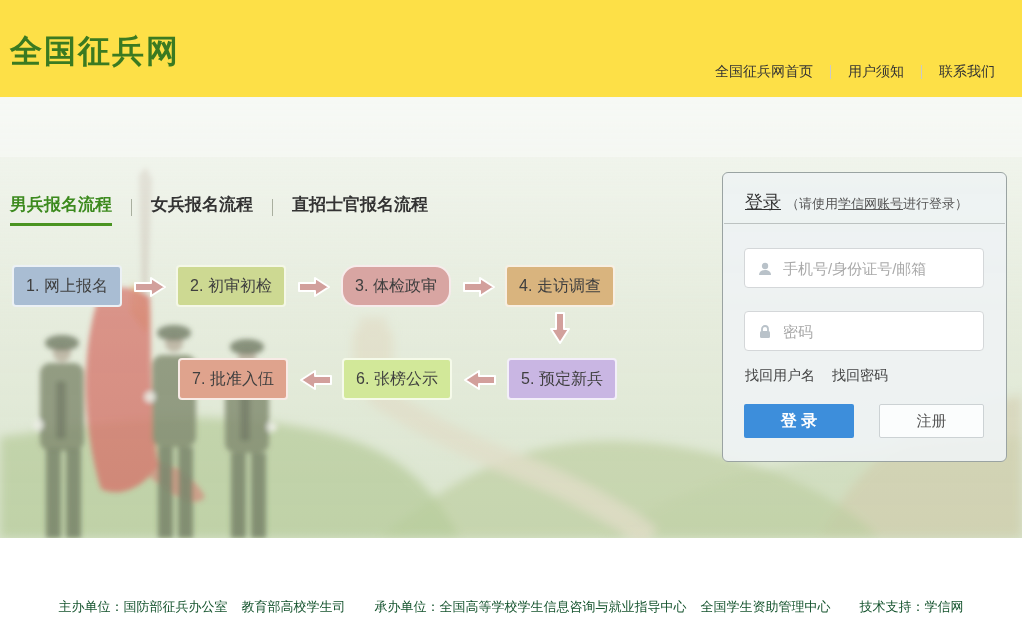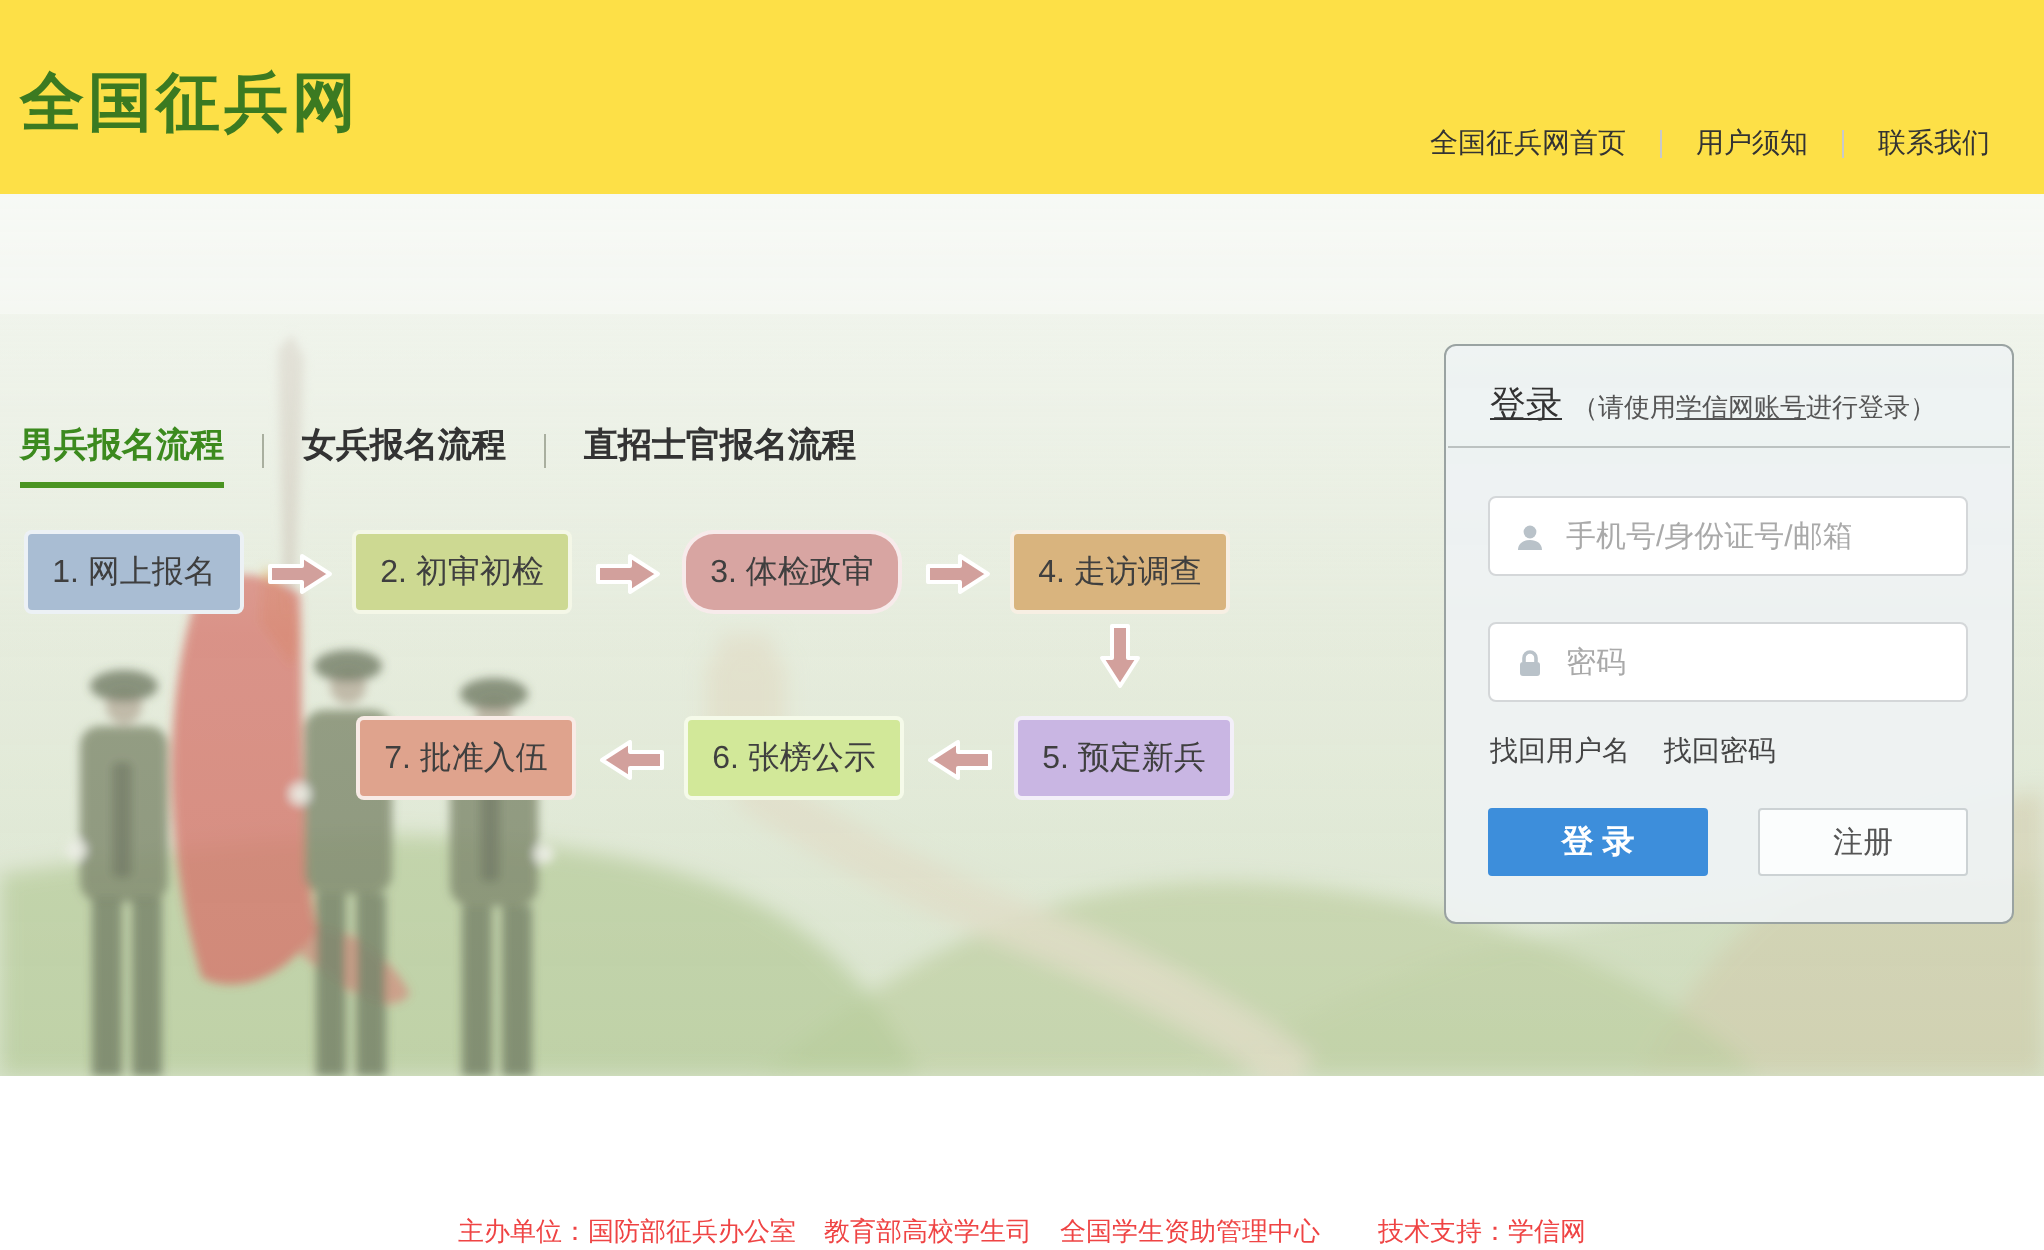--- a/index.html
+++ b/index.html
@@ -24,21 +24,21 @@
 
   
   .hero { position:relative; width:1022px; height:441px; overflow:hidden; }
   .hero-bg { position:absolute; inset:0; }
 
   
   .tab-bar { position:absolute; left:10px; top:96px; display:flex; align-items:flex-end; }
   .tab {
     font-size:17px; font-weight:bold; color:#333;
     padding-bottom:7px; border-bottom:3px solid transparent;
-    cursor:pointer; white-space:nowrap;margin-top:18px;
+    cursor:pointer; white-space:nowrap;
   }
   .tab.active { border-bottom-color:#4a9421; }
   .tab-sep { width:1px; height:17px; background:#a9af9f; margin:0 19px 10px 19px; }
 
   
   .flow-box {
     position:absolute; width:110px; height:42px;
     border:2px solid rgba(255,255,255,0.78); border-radius:4px;
     display:flex; align-items:center; justify-content:center;
     font-size:16px; color:#3f3f3f; white-space:nowrap;
@@ -85,22 +85,22 @@
     position:absolute; top:231px; height:34px; border-radius:2px; cursor:pointer;
     display:flex; align-items:center; justify-content:center;
     font-family:"Liberation Sans","DejaVu Sans",sans-serif;
   }
   .btn-login { left:21px; width:110px; border:none; color:#fff; font-size:16px; font-weight:bold; }
   .btn-register { left:156px; width:105px; background:#fbfdfd; border:1px solid #ccd2d4; color:#555; font-size:15px; }
 
   
   .footer {
     position:relative; height:87px; background:#fff;
-    display:flex; justify-content:center; align-items:flex-end;
-    padding-top:51px; font-size:13px; color:#ef4444; white-space:nowrap;
+    display:flex; justify-content:center; align-items:center;
+    padding-top:51px; font-size:13px; color:#14532d; white-space:nowrap;
   }
   .footer .seg { margin:0 7px; }
   .footer .gap { margin-left:22px; }
 </style>
 </head>
 <body>
 
 <div class="header">
   <div class="logo" style="color: rgb(59, 122, 33);">全国征兵网</div>
   <div class="header-nav">
@@ -259,15 +259,16 @@
     </div>
 
     <button class="btn btn-login" style="background: rgb(61, 142, 219);">登 录</button>
     <button class="btn btn-register">注册</button>
   </div>
 </div>
 
 <div class="footer">
   <span class="seg">主办单位：国防部征兵办公室</span>
   <span class="seg">教育部高校学生司</span>
+  <span class="seg gap">承办单位：全国高等学校学生信息咨询与就业指导中心</span>
   <span class="seg">全国学生资助管理中心</span>
   <span class="seg gap">技术支持：学信网</span>
 </div>
 
 </body></html>

